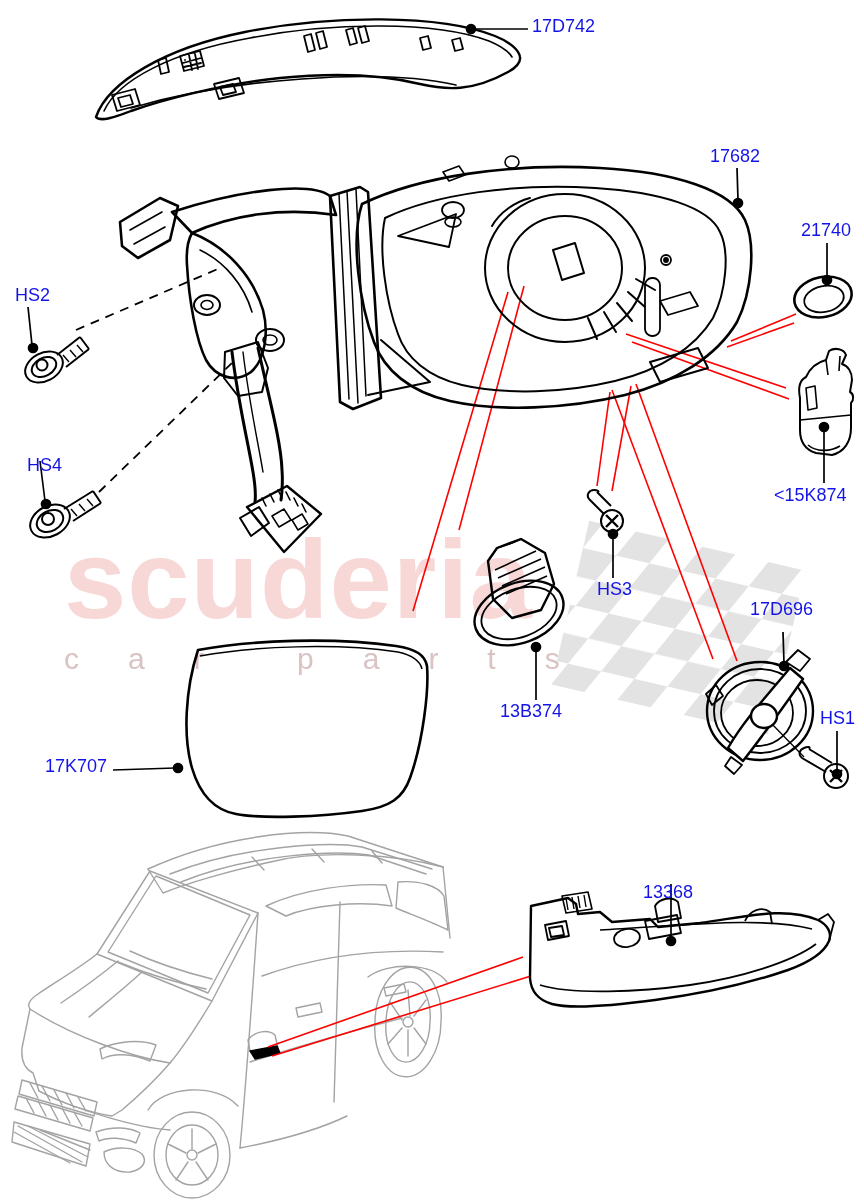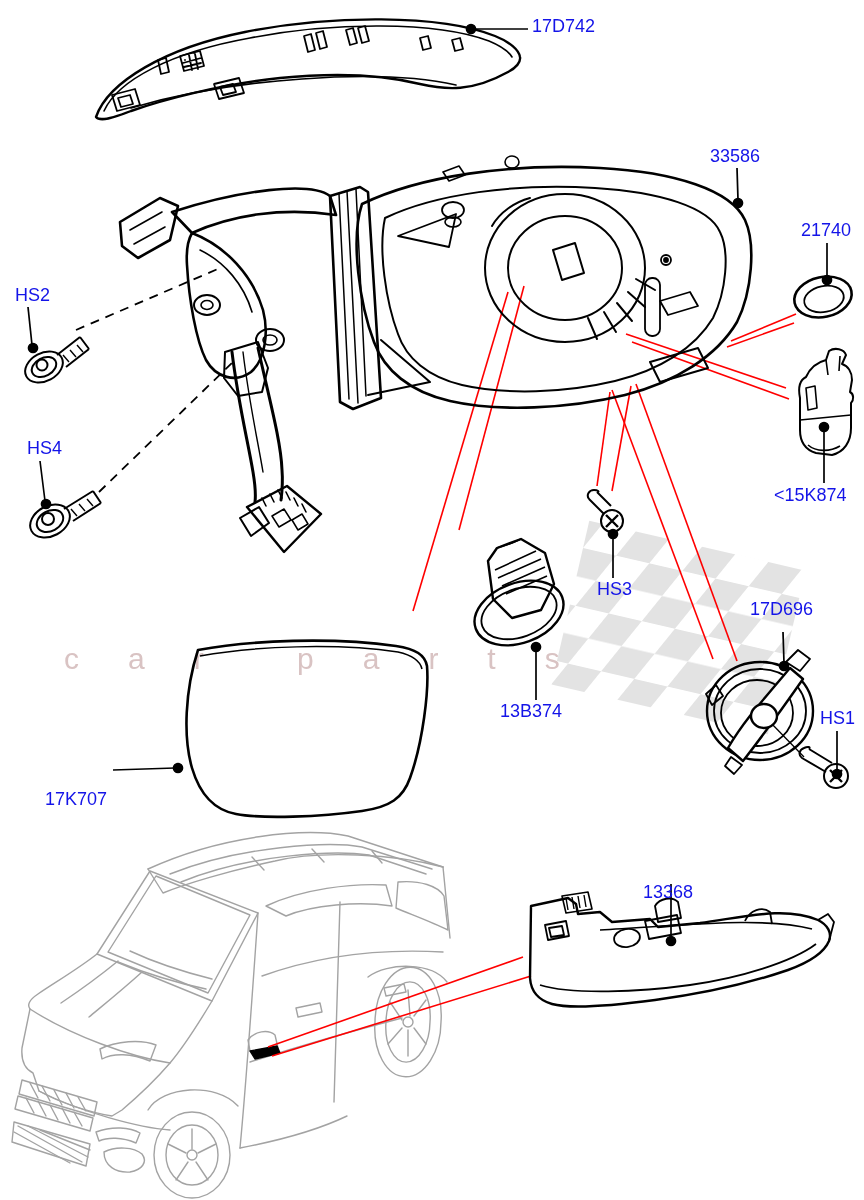--- a/index.html
+++ b/index.html
@@ -11,20 +11,21 @@
           letter-spacing:49px;word-spacing:-13px;color:#d9c3c3;user-select:none;}
   .art{position:absolute;left:0;top:0;}
   .plabel{position:absolute;font-size:18px;line-height:1;color:#1414e8;cursor:pointer;
           white-space:nowrap;}
 </style>
 </head>
 <body>
 
 <div class="canvas">
 
+  <div class="wm-brand">scuderia</div>
   <div class="wm-sub">car parts</div>
 
   <svg class="art" width="864" height="1200" viewBox="0 0 864 1200">
     <defs>
       <pattern id="chk" width="68" height="58" patternUnits="userSpaceOnUse" patternTransform="skewX(-26)">
         <rect width="34" height="29" fill="#e3e3e3"></rect>
         <rect x="34" y="29" width="34" height="29" fill="#e3e3e3"></rect>
       </pattern>
     </defs>
 
@@ -269,24 +270,24 @@
       <path d="M837,731 L837,771" fill="none"></path>
         <circle cx="837" cy="774" r="4.5"></circle>
       <path d="M113,770 L175,768" fill="none"></path>
         <circle cx="178" cy="768" r="4.5"></circle>
       <path d="M671,884 L671,938" fill="none"></path>
         <circle cx="671" cy="941" r="4.5"></circle>
     </g>
   </svg>
 
   <div class="plabel" style="left:532px;top:17px">17D742</div>
-  <div class="plabel" style="left:710px;top:147px">33586</div>
+  <div class="plabel" style="left:710px;top:147px">17682</div>
   <div class="plabel" style="left:801px;top:221px">21740</div>
   <div class="plabel" style="left:15px;top:286px">HS2</div>
-  <div class="plabel" style="left:27px;top:439px">HS4</div>
+  <div class="plabel" style="left:27px;top:456px">HS4</div>
   <div class="plabel" style="left:774px;top:486px">&lt;15K874</div>
   <div class="plabel" style="left:597px;top:580px">HS3</div>
   <div class="plabel" style="left:500px;top:702px">13B374</div>
   <div class="plabel" style="left:750px;top:600px">17D696</div>
   <div class="plabel" style="left:820px;top:709px">HS1</div>
-  <div class="plabel" style="left:45px;top:790px">17K707</div>
+  <div class="plabel" style="left:45px;top:757px">17K707</div>
   <div class="plabel" style="left:643px;top:883px">13368</div>
 </div>
 
 </body></html>

